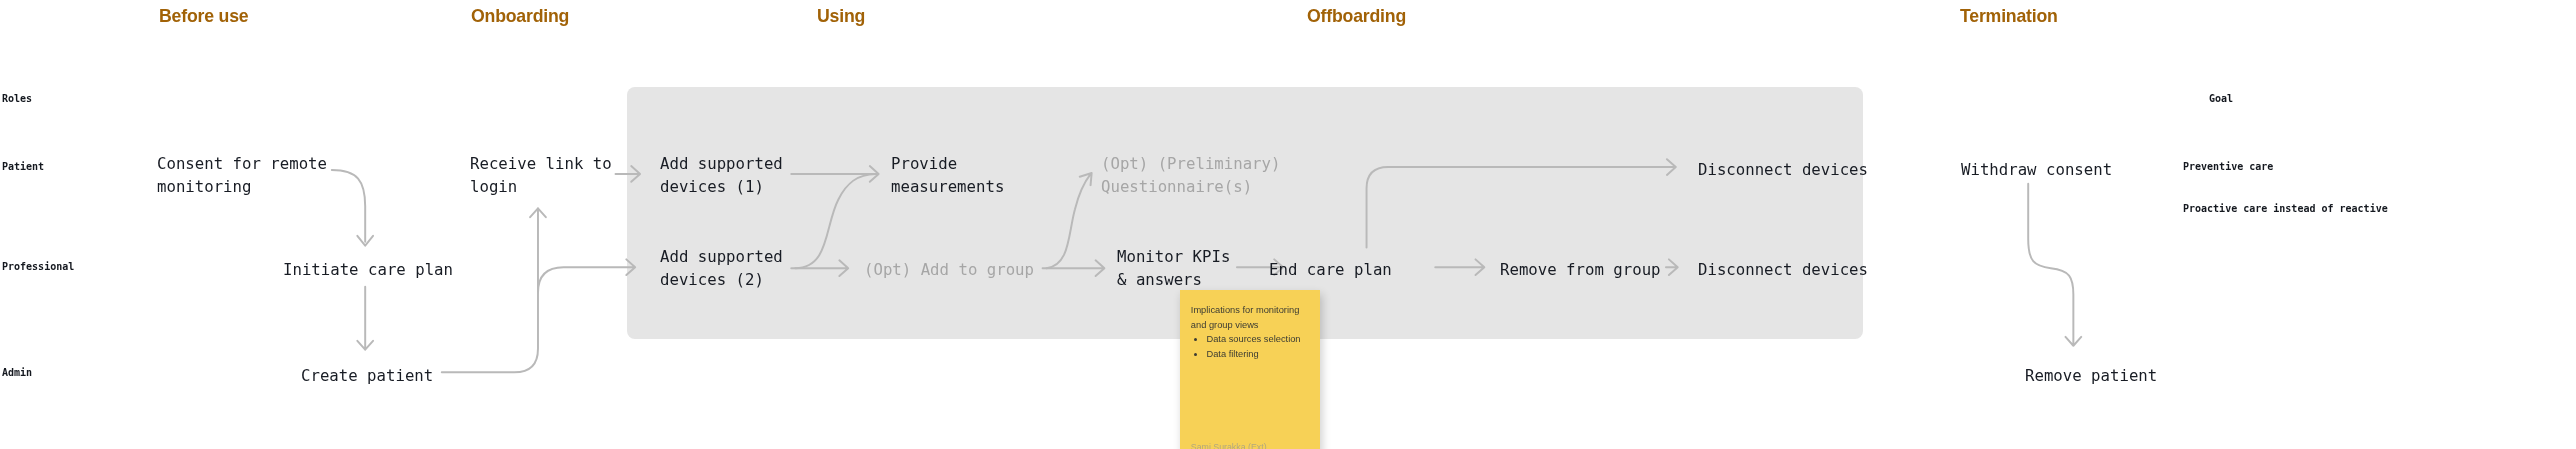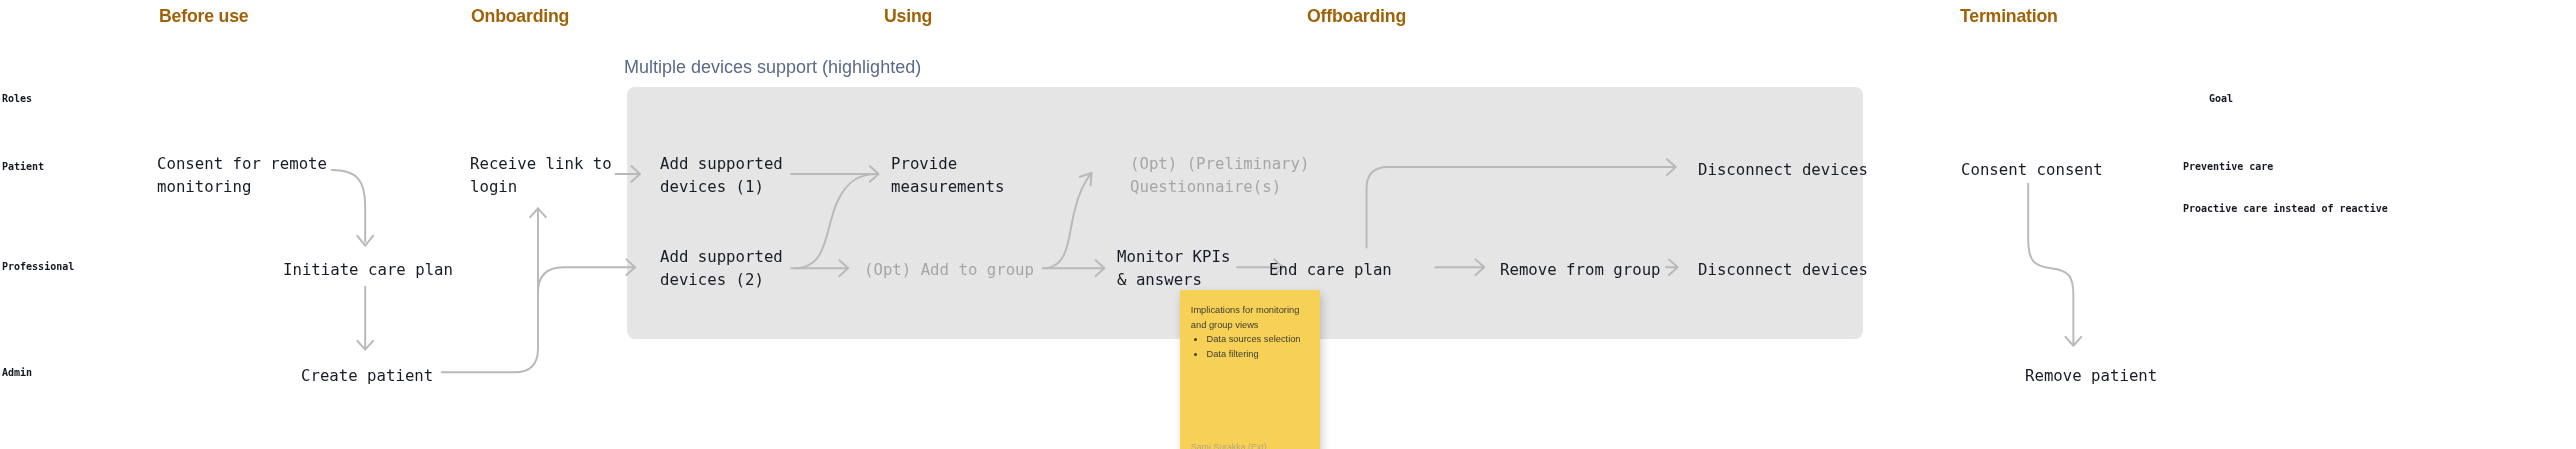--- a/index.html
+++ b/index.html
@@ -56,21 +56,20 @@
     position:absolute;left:10.8px;bottom:12.8px;
     font-size:8.8px;color:#b3a87e;white-space:pre;
   }
 </style>
 </head>
 <body>
 
 <div id="canvas">
 
   <div id="highlight-rect"></div>
-  <div id="highlight-title">Multiple devices support (highlighted)</div>
 
   <svg id="connector-layer" viewBox="0 0 2624 458" xmlns="http://www.w3.org/2000/svg">
     <path d="M338 173 C364 173 372 184 372 210 L372 246 M364 240 L372 250 L380 240"></path>
     <path d="M372 292 L372 356 M364 347 L372 356 L380 347"></path>
     <path d="M450 379 L524 379 Q548 379 548 355 L548 212 M540 221 L548 212 L556 221"></path>
     <path d="M548 298 Q548 272 574 272 L646 272 M638 264 L647 272 L638 280"></path>
     <path d="M627 177 L650 177 M643 169 L652 177 L643 185"></path>
     <path d="M806 177 L893 177 M886 169 L895 177 L886 185"></path>
     <path d="M810 273 C845 273 840 230 854 203 C862 187 873 177 892 177"></path>
     <path d="M806 273 L862 273 M855 265 L864 273 L855 281"></path>
@@ -79,21 +78,21 @@
     <path d="M1260 272 L1305 272 M1298 264 L1307 272 L1298 280"></path>
     <path d="M1392 252 L1392 192 Q1392 170 1414 170 L1705 170 M1698 162 L1707 170 L1698 178"></path>
     <path d="M1462 272 L1510 272 M1503 264 L1512 272 L1503 280"></path>
     <path d="M1697 272 L1707 272 M1700 264 L1709 272 L1700 280"></path>
     <path d="M2066 187 L2066 243 C2066 266 2072 271 2089 273 C2108 275 2112 282 2112 300 L2112 352 M2104 343 L2112 352 L2120 343"></path>
   </svg>
 
   <div id="phases">
       <div class="phase" style="left: 159px;">Before use</div>
       <div class="phase" style="left: 471px;">Onboarding</div>
-      <div class="phase" style="left: 884px;">Using</div>
+      <div class="phase" style="left: 817px;">Using</div>
       <div class="phase" style="left: 1307px;">Offboarding</div>
       <div class="phase" style="left: 1960px;">Termination</div>
     </div>
   <div id="row-labels">
       <div class="rowlabel" style="left: 2px; top: 91px;">Roles</div>
       <div class="rowlabel" style="left: 2px; top: 159px;">Patient</div>
       <div class="rowlabel" style="left: 2px; top: 259px;">Professional</div>
       <div class="rowlabel" style="left: 2px; top: 365px;">Admin</div>
       <div class="rowlabel" style="left: 2183px; top: 91px; margin-left: 26px;">Goal</div>
       <div class="rowlabel" style="left: 2183px; top: 159px;">Preventive care</div>
@@ -101,24 +100,24 @@
     </div>
   <div id="nodes">
       <div class="node" style="left: 157px; top: 153px;">Consent for remote
 monitoring</div>
       <div class="node" style="left: 470px; top: 153px;">Receive link to
 login</div>
       <div class="node" style="left: 660px; top: 153px;">Add supported
 devices (1)</div>
       <div class="node" style="left: 891px; top: 153px;">Provide
 measurements</div>
-      <div class="node muted" style="left: 1101px; top: 153px; margin-left: 29px;">(Opt) (Preliminary)
+      <div class="node muted" style="left: 1101px; top: 153px;">(Opt) (Preliminary)
 Questionnaire(s)</div>
       <div class="node" style="left: 1698px; top: 159px;">Disconnect devices</div>
-      <div class="node" style="left: 1961px; top: 159px;">Consent consent</div>
+      <div class="node" style="left: 1961px; top: 159px;">Withdraw consent</div>
       <div class="node" style="left: 283px; top: 259px;">Initiate care plan</div>
       <div class="node" style="left: 660px; top: 246px;">Add supported
 devices (2)</div>
       <div class="node muted" style="left: 864px; top: 259px;">(Opt) Add to group</div>
       <div class="node" style="left: 1117px; top: 246px;">Monitor KPIs
 &amp; answers</div>
       <div class="node" style="left: 1269px; top: 259px;">End care plan</div>
       <div class="node" style="left: 1500px; top: 259px;">Remove from group</div>
       <div class="node" style="left: 1698px; top: 259px;">Disconnect devices</div>
       <div class="node" style="left: 301px; top: 365px;">Create patient</div>

